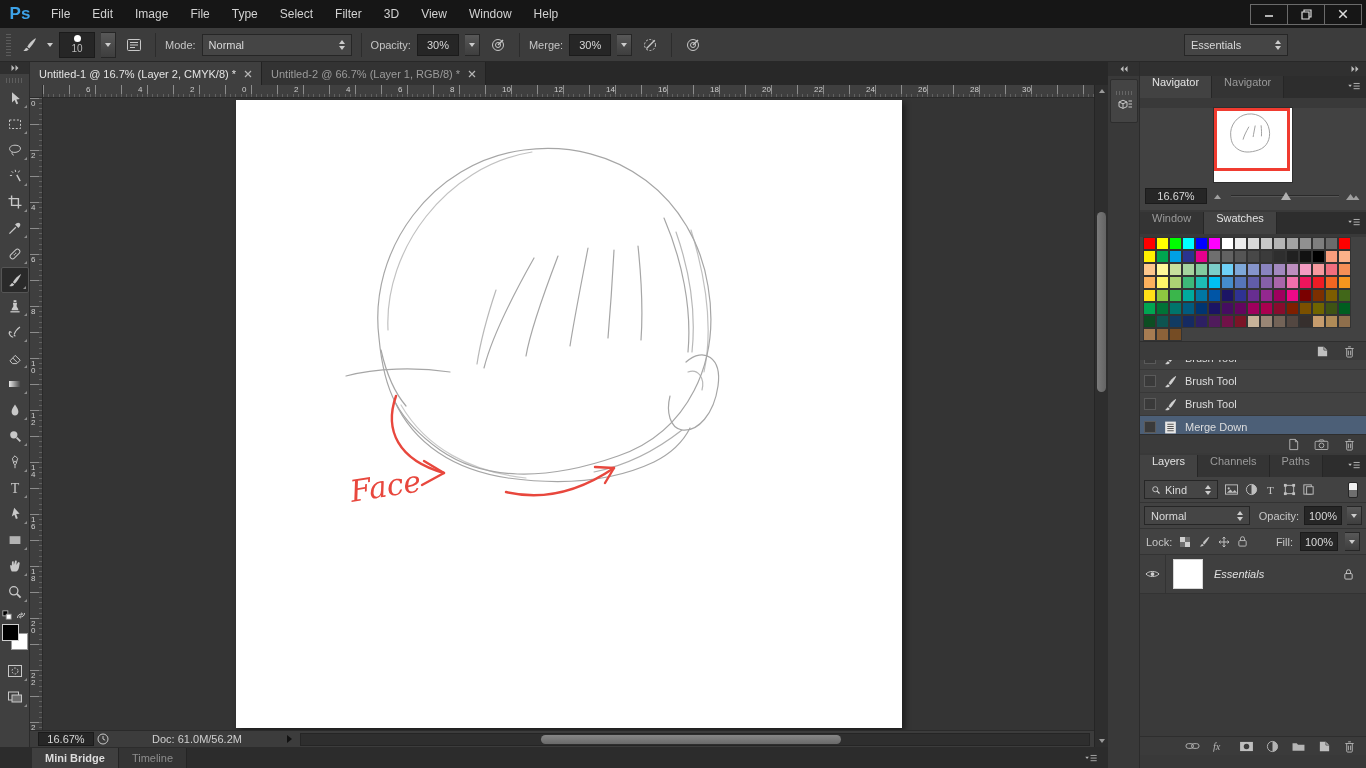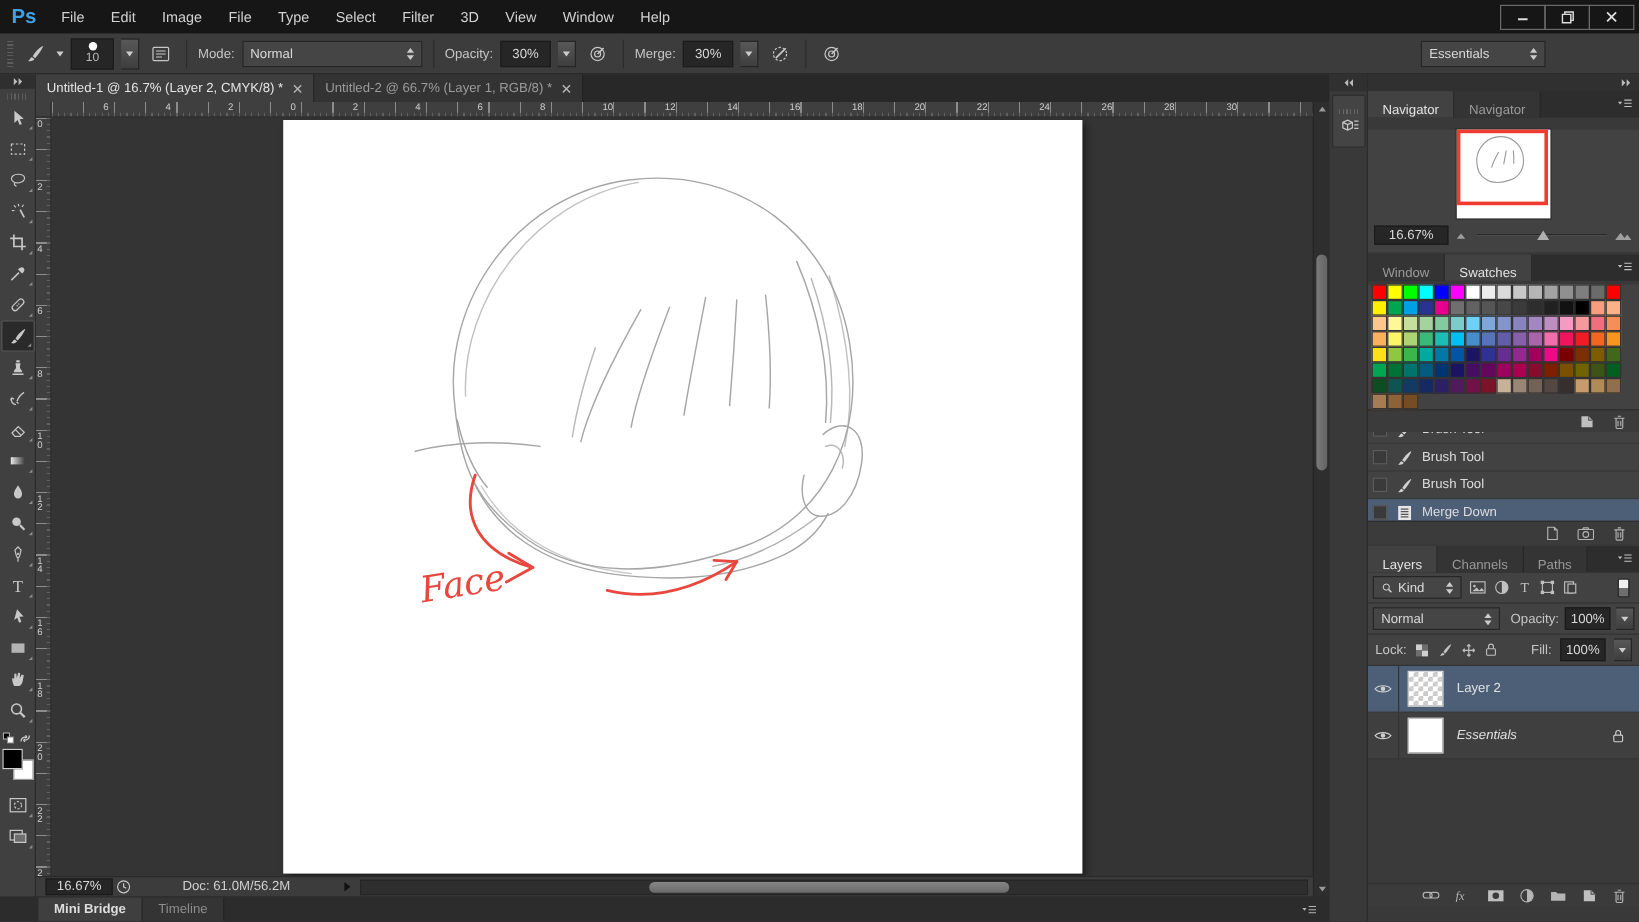--- a/index.html
+++ b/index.html
@@ -65,21 +65,21 @@
   .btab{height:20px;display:flex;align-items:center;padding:0 13px;color:#8d8d8d;background:#343434;border-right:1px solid #242424;font-size:11px}
   .btab.active{background:#3f3f3f;color:#ddd;font-weight:bold}
   
   .ministrip{left:1108px;top:62px;width:32px;height:706px;background:#393939;border-right:1px solid #2b2b2b}
   .ministrip .hd{height:14px;background:#303030;display:flex;align-items:center;justify-content:center;color:#bbb}
   .icondockbtn{width:28px;height:44px;margin:3px auto;background:#444;border:1px solid #2d2d2d;border-radius:2px;display:flex;flex-direction:column;align-items:center;justify-content:center;gap:3px;color:#c8c8c8}
   .dots{width:16px;height:4px;background:repeating-linear-gradient(90deg,#666 0 1px,transparent 1px 3px)}
   .dock{left:1140px;top:62px;width:226px;height:706px;background:#393939}
   .dock-hd{height:14px;background:#303030;display:flex;align-items:center;justify-content:flex-end;padding-right:6px;color:#bbb}
   .panel-tabs{height:22px;background:#2d2d2d;display:flex;align-items:flex-end;position:relative}
-  .ptab{height:22px;padding:0 12px;display:flex;align-items:flex-end;background:#343434;color:#9a9a9a;border-right:1px solid #262626}
+  .ptab{height:22px;padding:0 12px;display:flex;align-items:flex-start;background:#343434;color:#9a9a9a;border-right:1px solid #262626}
   .ptab.active{background:#424242;color:#e3e3e3}
   .pmenu{position:absolute;right:5px;top:6px;color:#c2c2c2}
   .pbody{background:#424242}
   .pfoot{height:19px;background:#3b3b3b;border-top:1px solid #2e2e2e;display:flex;align-items:center;justify-content:flex-end;gap:14px;padding-right:10px;color:#b5b5b5}
   .checker{background-color:#fff;background-image:linear-gradient(45deg,#c9c9c9 25%,transparent 25% 75%,#c9c9c9 75%),linear-gradient(45deg,#c9c9c9 25%,transparent 25% 75%,#c9c9c9 75%);background-size:8px 8px;background-position:0 0,4px 4px}
   .white{background:#fff}
   
   .navthumb{position:relative;width:78px;height:74px;background:#fff;margin:10px auto 6px;box-shadow:0 0 0 1px #2e2e2e}
   .viewbox{position:absolute;left:0;top:0;width:76px;height:63px;border:3px solid #f03b30}
   .navfoot{display:flex;align-items:center;gap:6px;padding:0 5px 6px}
@@ -1071,30 +1071,20 @@
       <span class="lbl" style="margin-left:auto">Fill:</span>
       <div class="fld" style="width:38px;height:19px">
           <span>100%</span>
         </div>
       <div class="db" style="height:19px">
           <div class="tri-dn"></div>
         </div>
     </div>
     <div style="flex:0 0 auto">
 
-        <div class="lrow selected">
-          <div class="leye">
-            <svg width="15" height="10" viewBox="0 0 16 10">
-              <use href="#i-eye"></use>
-            </svg>
-          </div>
-          <div class="lthumb checker"></div>
-          <span class="lname">Layer 2</span>
-
-        </div>
 
 
         <div class="lrow locked italicname">
           <div class="leye">
             <svg width="15" height="10" viewBox="0 0 16 10">
               <use href="#i-eye"></use>
             </svg>
           </div>
           <div class="lthumb white"></div>
           <span class="lname">Essentials</span>

